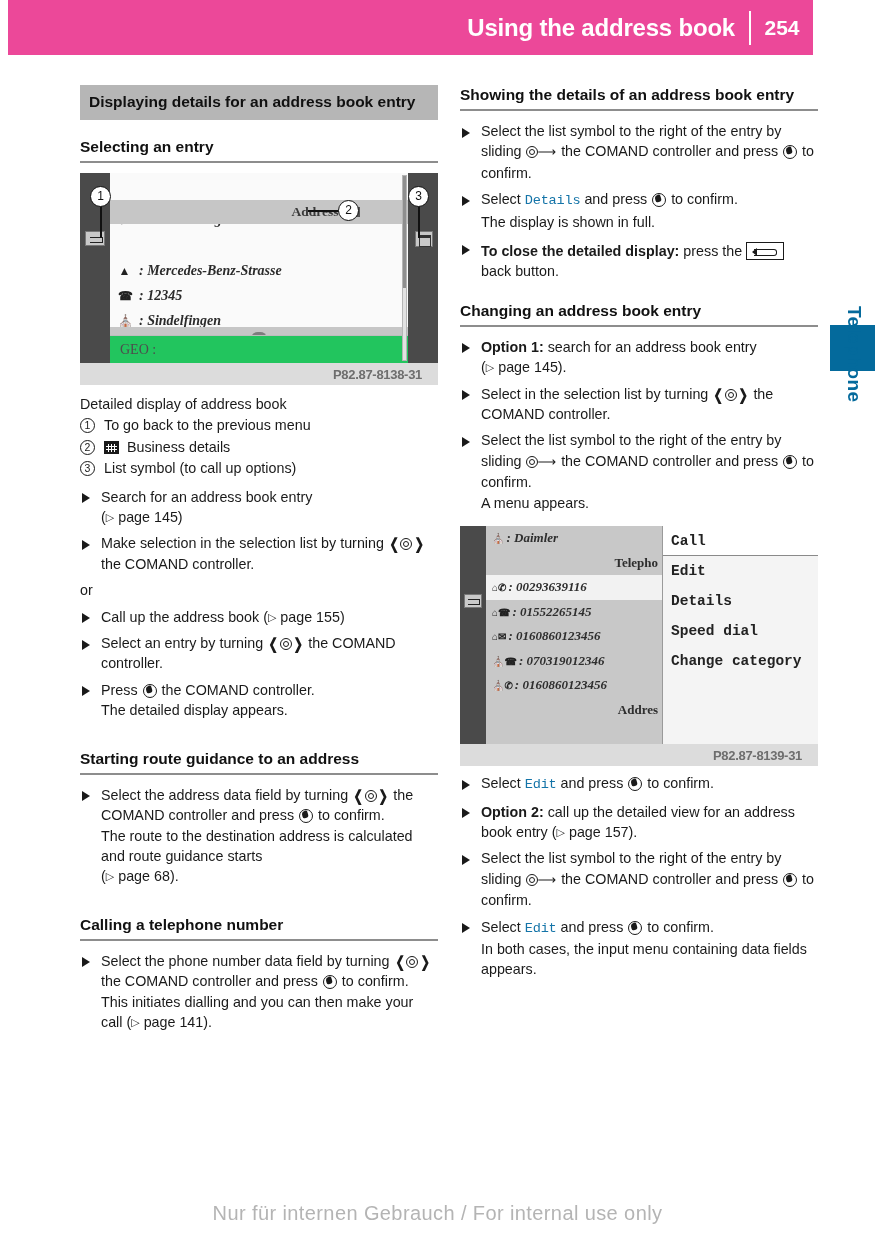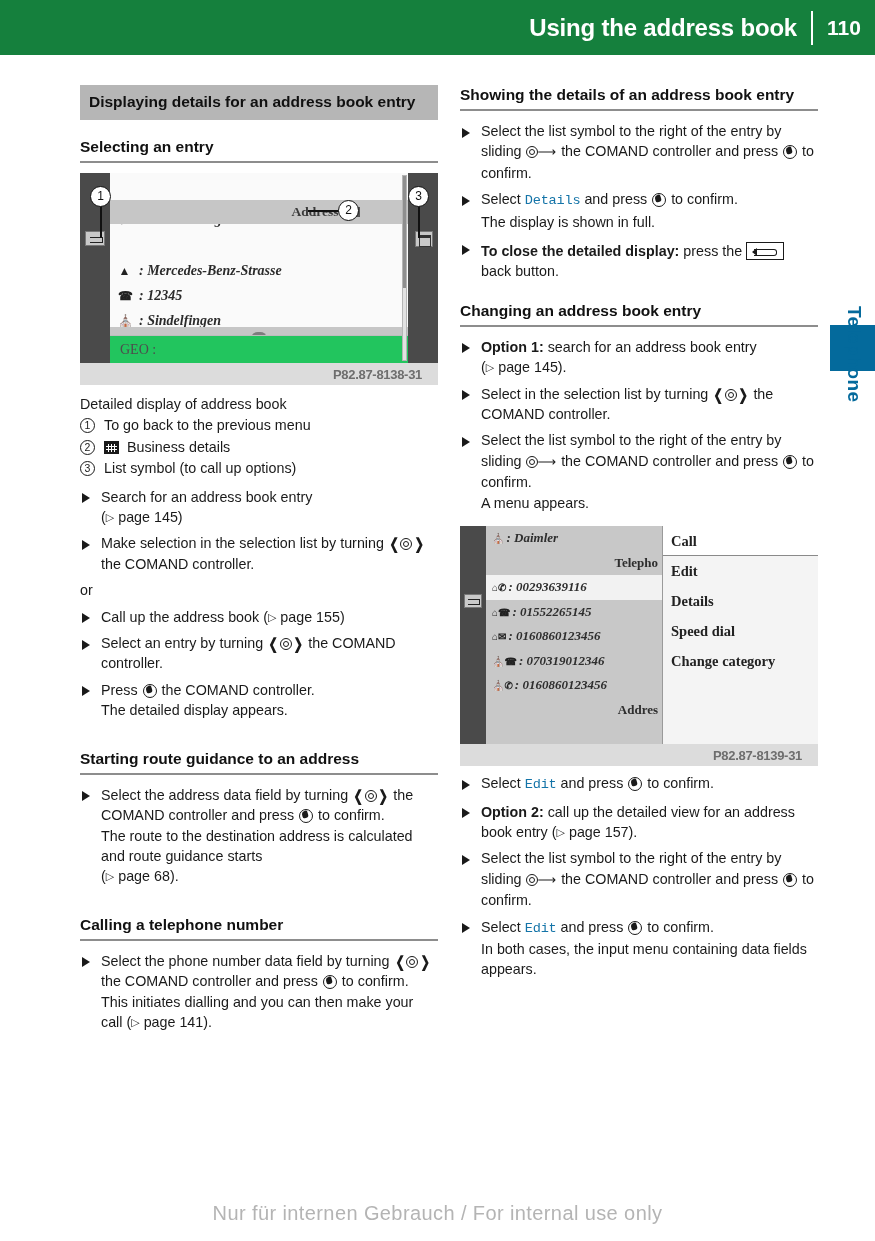--- a/index.html
+++ b/index.html
@@ -10,23 +10,23 @@
     background: #ffffff;
     font-family: "Liberation Sans", sans-serif;
     position: relative;
     overflow: hidden;
     color: #1a1a1a;
   }
 
   
   .header-bar {
     position: absolute;
-    left: 0; top: 0;
-    width: 875px; height: 55px;
-    background: #15803d;
+    left: 8px; top: 0;
+    width: 805px; height: 55px;
+    background: #ec4899;
   }
   .header-inner {
     position: absolute;
     right: 0; top: 0;
     height: 55px;
     display: flex;
     align-items: center;
   }
   .header-title {
     color: #ffffff;
@@ -516,21 +516,21 @@
     margin-right: 2px;
   }
   .f2-menu {
     position: absolute;
     left: 202px; top: 0;
     right: 0; height: 218px;
     background: #f4f4f4;
     border-left: 1px solid #9a9a9a;
   }
   .f2-mrow {
-    font-family: Liberation Serif, serif;
+    font-family: Liberation Mono, monospace;
     font-weight: bold;
     font-style: normal;
     font-size: 14.5px;
     color: #222;
     height: 30px;
     line-height: 30px;
     padding-left: 8px;
   }
   .f2-mrow.sel {
     background: #ffffff;
@@ -556,21 +556,21 @@
     font-family: "Liberation Sans", sans-serif;
   }
 </style>
 </head>
 <body>
 
 <div class="header-bar">
   <div class="header-inner">
     <div class="header-title">Using the address book</div>
     <div class="header-divider"></div>
-    <div class="header-pageno">110</div>
+    <div class="header-pageno">254</div>
   </div>
 </div>
 
 <div class="side-rail">
   <div class="side-marker"></div>
   <div class="side-label">Telephone</div>
 </div>
 
 <div class="page">
 

